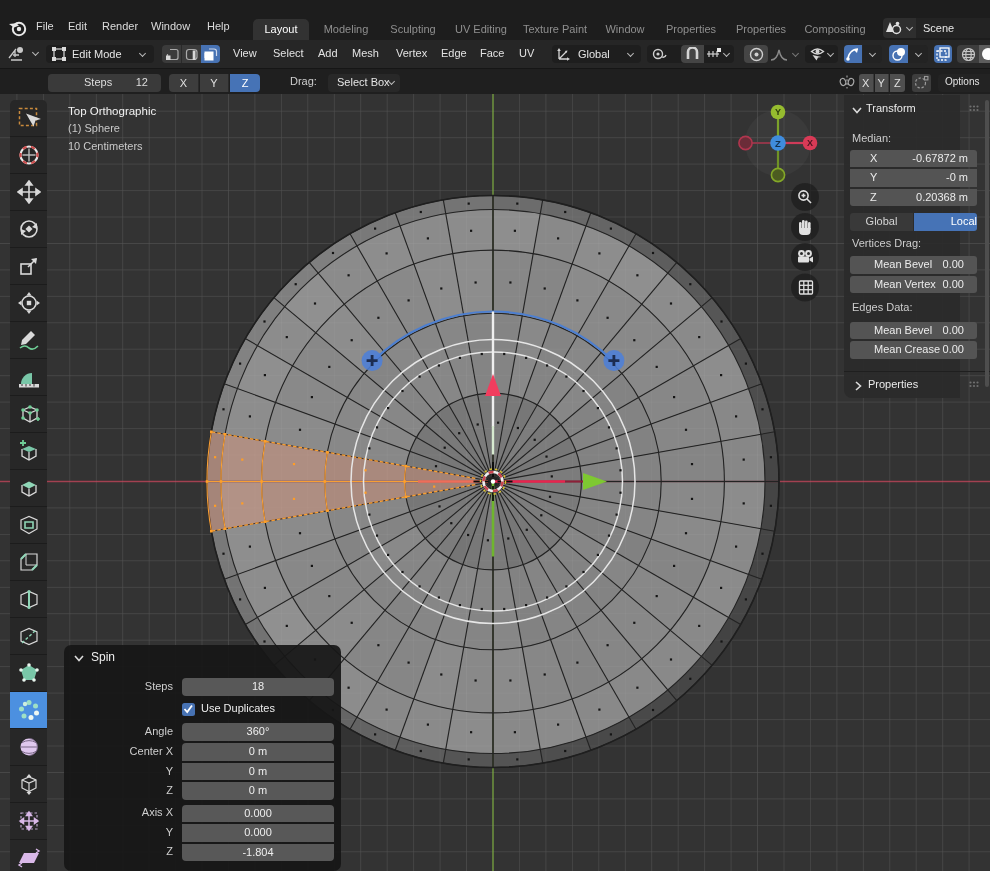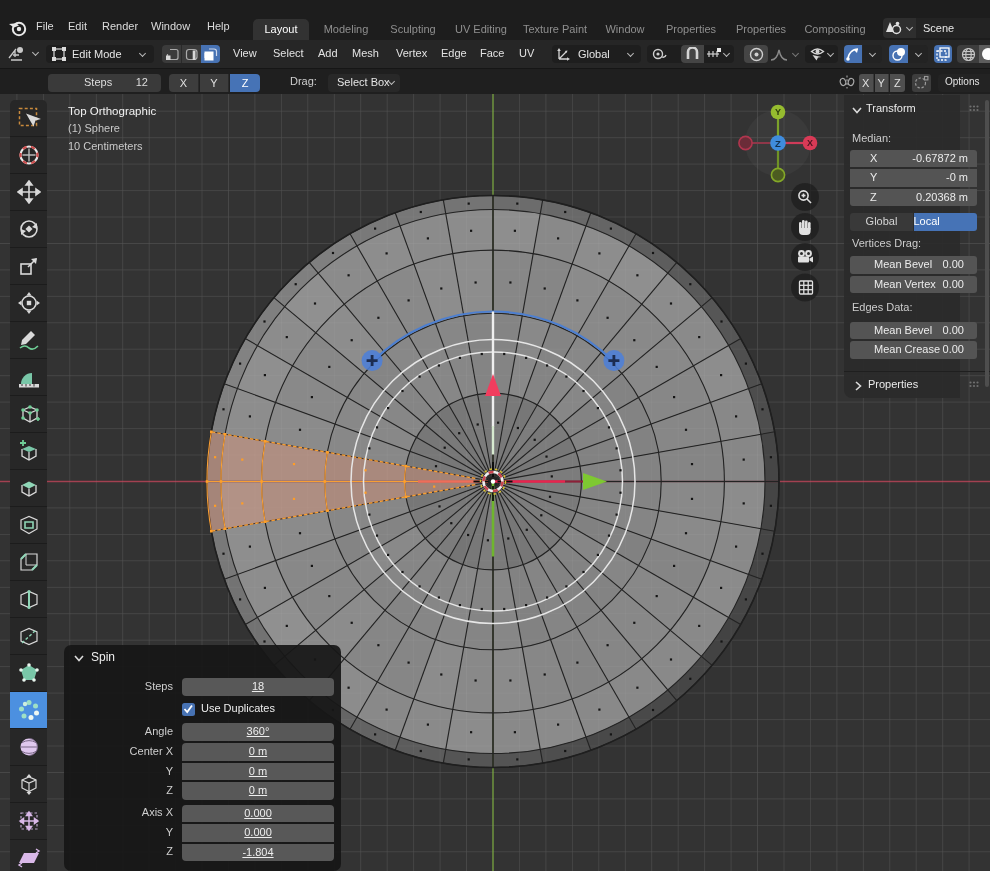--- a/index.html
+++ b/index.html
@@ -34,21 +34,21 @@
   border-radius:0 0 0 8px; font-size:11px; color:#cccccc; }
 #nthumb { position:absolute; left:984.5px; top:84px; width:4px; height:287px; background:#4e4e4e; border-radius:2px; }
 .nfield { position:absolute; left:6px; width:127px; height:17.5px; background:#545454;
   color:#ececec; font-size:11px; line-height:17.5px; }
 .nlabel { position:absolute; left:8px; font-size:11px; color:#cdcdcd; }
 
 #spanel { position:absolute; left:64px; top:629px; width:277px; height:226px;
   background:rgba(23,23,23,0.93); border-radius:7px; color:#e5e5e5; font-size:11px; }
 .srow-label { position:absolute; right:168px; font-size:11px; color:#cfcfcf; text-align:right; }
 .sfield { position:absolute; left:118px; width:152px; height:17.5px; background:#585858;
-  text-align:center; font-size:11px; color:#eeeeee; line-height:17.5px;text-decoration:underline; }
+  text-align:center; font-size:11px; color:#eeeeee; line-height:17.5px; }
 .seg { position:absolute; top:5px; height:18px; background:#3d3d3d; color:#e0e0e0;
   font-size:11px; line-height:18px; text-align:center; }
 </style></head>
 <body>
 <div id="stage">
 
 <div id="row1">
   <svg class="abs" style="left:8px;top:3px" width="20" height="18" viewBox="0 0 20 18">
     <circle cx="11" cy="10" r="6.2" fill="none" stroke="#e8e8e8" stroke-width="2"></circle>
     <circle cx="11" cy="10" r="2.2" fill="#e8e8e8"></circle>
@@ -1128,21 +1128,21 @@
           <circle cx="1.5" cy="5" r="1.1"></circle>
           <circle cx="5" cy="5" r="1.1"></circle>
           <circle cx="8.5" cy="5" r="1.1"></circle>
         </g>
   </svg>
   <div class="nlabel" style="top:37px">Median:</div>
   <div class="nfield" style="top:54.5px;border-radius:3px 3px 0 0"><span style="margin-left:20px">X</span><span style="position:absolute;right:9px">-0.67872 m</span></div>
   <div class="nfield" style="top:74px"><span style="margin-left:20px">Y</span><span style="position:absolute;right:9px">-0 m</span></div>
   <div class="nfield" style="top:93.5px;border-radius:0 0 3px 3px"><span style="margin-left:20px">Z</span><span style="position:absolute;right:9px">0.20368 m</span></div>
   <div class="abs" style="left:6px;top:118px;width:63px;height:17.5px;background:#393939;border-radius:3px 0 0 3px;text-align:center;line-height:17.5px;color:#d5d5d5">Global</div>
-  <div class="abs" style="left:69.5px;top:118px;width:63.5px;height:17.5px;background:#4673b6;border-radius:0 3px 3px 0;text-align:left;line-height:17.5px;color:#fff">Local</div>
+  <div class="abs" style="left:69.5px;top:118px;width:63.5px;height:17.5px;background:#4673b6;border-radius:0 3px 3px 0;text-align:right;line-height:17.5px;color:#fff">Local</div>
   <div class="nlabel" style="top:142px">Vertices Drag:</div>
   <div class="nfield" style="top:161px;border-radius:3px"><span style="margin-left:24px">Mean Bevel</span><span style="position:absolute;right:13px">0.00</span></div>
   <div class="nfield" style="top:180.5px;border-radius:3px"><span style="margin-left:24px">Mean Vertex</span><span style="position:absolute;right:13px">0.00</span></div>
   <div class="nlabel" style="top:206px">Edges Data:</div>
   <div class="nfield" style="top:226.5px;border-radius:3px"><span style="margin-left:24px">Mean Bevel</span><span style="position:absolute;right:13px">0.00</span></div>
   <div class="nfield" style="top:246px;border-radius:3px"><span style="margin-left:24px">Mean Crease</span><span style="position:absolute;right:13px">0.00</span></div>
   <div class="abs" style="left:0;top:276px;width:146px;height:1px;background:#1f1f1f"></div>
   <svg width="8" height="10" viewBox="0 0 8 10" style="position:absolute;left:10px;top:286px">
     <path d="M2 1 L6.5 5 L2 9" fill="none" stroke="#dadada" stroke-width="1.6"></path>
   </svg>

